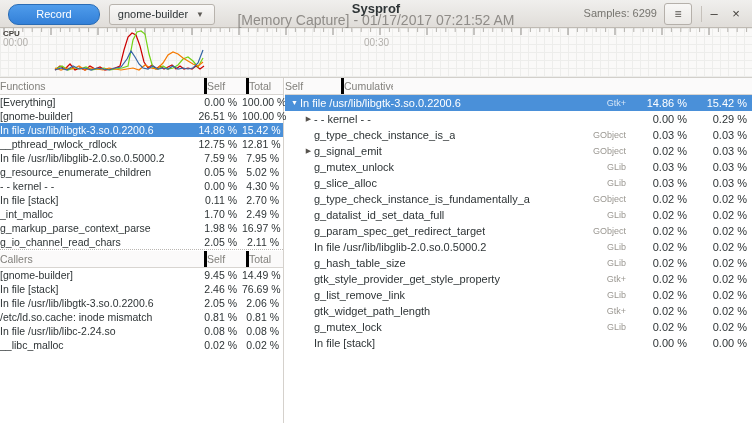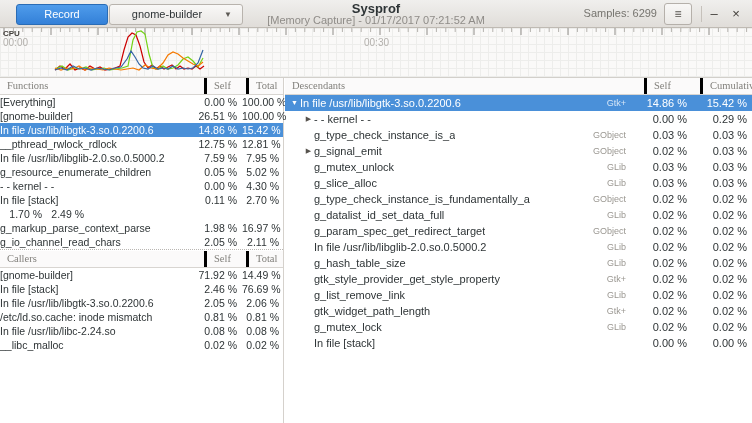--- a/index.html
+++ b/index.html
@@ -9,40 +9,40 @@
     font-size:11px;color:#2e3436;background:#ffffff;
     box-shadow:inset 0 0 0 1px #a9a5a0;
   }
   
   .titlebar{
     position:absolute;left:0;top:0;width:752px;height:28px;
     background:linear-gradient(#f0efed,#e0ddd9);
     border-bottom:1px solid #bfbab3;box-sizing:border-box;
   }
   .btn-record{
-    position:absolute;left:16px;top:4px;width:92px;height:21px;
+    position:absolute;left:8px;top:4px;width:92px;height:21px;
     background:linear-gradient(#4f9ceb,#3380d8);
-    border:1px solid #2a6cb5;border-radius:3px;
+    border:1px solid #2a6cb5;border-radius:10px;
     color:#ffffff;font-size:11px;text-align:center;line-height:19px;
     box-sizing:border-box;
   }
   .btn-process{
-    position:absolute;left:109px;top:4px;width:134px;height:21px;
+    position:absolute;left:109px;top:4px;width:106px;height:21px;
     background:linear-gradient(#f9f8f7,#eae8e5);
     border:1px solid #b8b3ad;border-radius:3px;
     font-size:11px;color:#2e3436;box-sizing:border-box;
     display:flex;align-items:center;
   }
   .btn-process .lbl{flex:1;text-align:center;line-height:19px;}
   .btn-process .caret{width:18px;color:#5d5a55;font-size:8px;line-height:19px;}
   .title-block{
     position:absolute;left:0;right:0;top:2px;text-align:center;pointer-events:none;
   }
   .title-block .t{font-weight:bold;font-size:13px;color:#2e3436;line-height:13px;}
-  .title-block .s{font-size:11px;color:#8f8c88;line-height:11px;}
+  .title-block .s{font-size:14px;color:#8f8c88;line-height:11px;}
   .samples{position:absolute;right:95px;top:7px;font-size:11px;color:#76746f;}
   .btn-menu{
     position:absolute;right:60px;top:3px;width:28px;height:22px;
     background:linear-gradient(#f8f7f6,#ebe9e6);
     border:1px solid #b5b0aa;border-radius:3px;box-sizing:border-box;
     text-align:center;line-height:20px;font-size:12px;color:#55524d;
   }
   .tb-sep{position:absolute;right:50px;top:6px;width:1px;height:16px;background:#c6c1bb;}
   .btn-min,.btn-close{
     position:absolute;top:3px;width:20px;height:22px;text-align:center;
@@ -65,21 +65,21 @@
   .time-start{left:3px;top:9px;}
   .time-mid{left:364px;top:9px;}
   
   .main{position:absolute;left:0;top:78px;width:752px;height:345px;background:#fff;}
   .pane-left{position:absolute;left:0;top:0;width:284px;height:345px;border-right:1px solid #d5d1cc;box-sizing:border-box;}
   .pane-right{position:absolute;left:285px;top:0;width:467px;height:345px;}
   .thead{
     display:flex;height:17px;background:#fbfafa;border-bottom:1px solid #d8d5d1;
     box-sizing:border-box;color:#82807c;font-size:10.5px;line-height:16px;
   }
-  .thead .hc{box-sizing:border-box;padding-left:7px;overflow:hidden;white-space:nowrap;font-family:Liberation Serif, serif;}
+  .thead .hc{box-sizing:border-box;padding-left:0;overflow:hidden;white-space:nowrap;}
   .thead .hc + .hc{border-left:3px solid #000000;}
   .hc.grow{flex:1;}
   .dotted-div{height:1px;border-top:1px dotted #b9b6b2;}
   
   .trow{display:flex;height:14px;line-height:14px;font-size:10.5px;white-space:nowrap;}
   .trow .name{flex:1;padding-left:0;overflow:hidden;text-overflow:ellipsis;}
   .trow .self{width:42px;text-align:right;padding-right:5px;}
   .trow .total{width:37px;text-align:right;padding-right:4px;}
   .trow.selected{background:#4a90d9;color:#ffffff;}
   
@@ -260,20 +260,21 @@
           <span class="name">- - kernel - -</span>
           <span class="self">0.00 %</span>
           <span class="total">4.30 %</span>
         </div>
         <div class="trow">
           <span class="name">In file [stack]</span>
           <span class="self">0.11 %</span>
           <span class="total">2.70 %</span>
         </div>
         <div class="trow">
+          <span class="name">_int_malloc</span>
           <span class="self">1.70 %</span>
           <span class="total">2.49 %</span>
         </div>
         <div class="trow">
           <span class="name">g_markup_parse_context_parse</span>
           <span class="self">1.98 %</span>
           <span class="total">16.97 %</span>
         </div>
         <div class="trow">
           <span class="name">g_io_channel_read_chars</span>
@@ -288,21 +289,21 @@
       <div class="hc grow">Callers</div>
       <div class="hc" style="width:42px">Self</div>
       <div class="hc" style="width:37px">
         <span>Total</span>
         
       </div>
     </div>
     <div id="callers-body">
         <div class="trow">
           <span class="name">[gnome-builder]</span>
-          <span class="self">71.92 %</span>
+          <span class="self">9.45 %</span>
           <span class="total">14.49 %</span>
         </div>
         <div class="trow">
           <span class="name">In file [stack]</span>
           <span class="self">2.46 %</span>
           <span class="total">76.69 %</span>
         </div>
         <div class="trow">
           <span class="name">In file /usr/lib/libgtk-3.so.0.2200.6</span>
           <span class="self">2.05 %</span>
@@ -321,21 +322,20 @@
         <div class="trow">
           <span class="name">__libc_malloc</span>
           <span class="self">0.02 %</span>
           <span class="total">0.02 %</span>
         </div>
       </div>
   </div>
 
   <div class="pane-right">
     <div class="thead">
-      <div class="hc grow">Descendants</div>
       <div class="hc" style="width:56px">Self</div>
       <div class="hc" style="width:52px">
         <span>Cumulative</span>
         
       </div>
     </div>
     <div id="descendants-body">
         <div class="drow selected">
           <span class="dname">
             <span class="indent" style="width: 4px;"></span>

